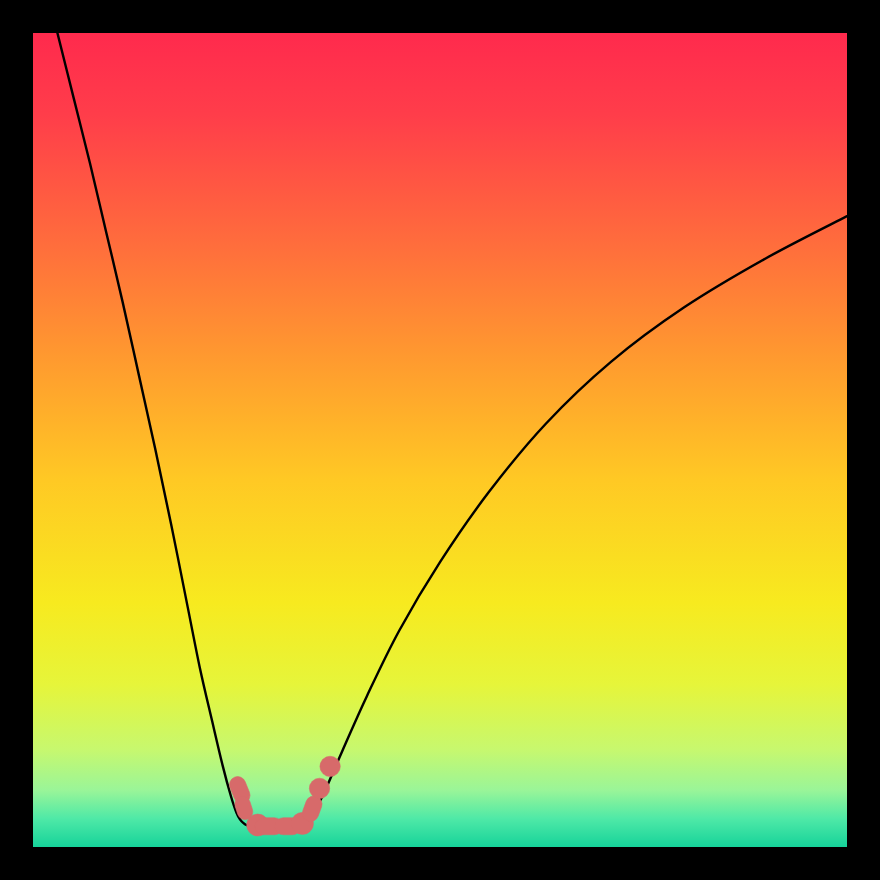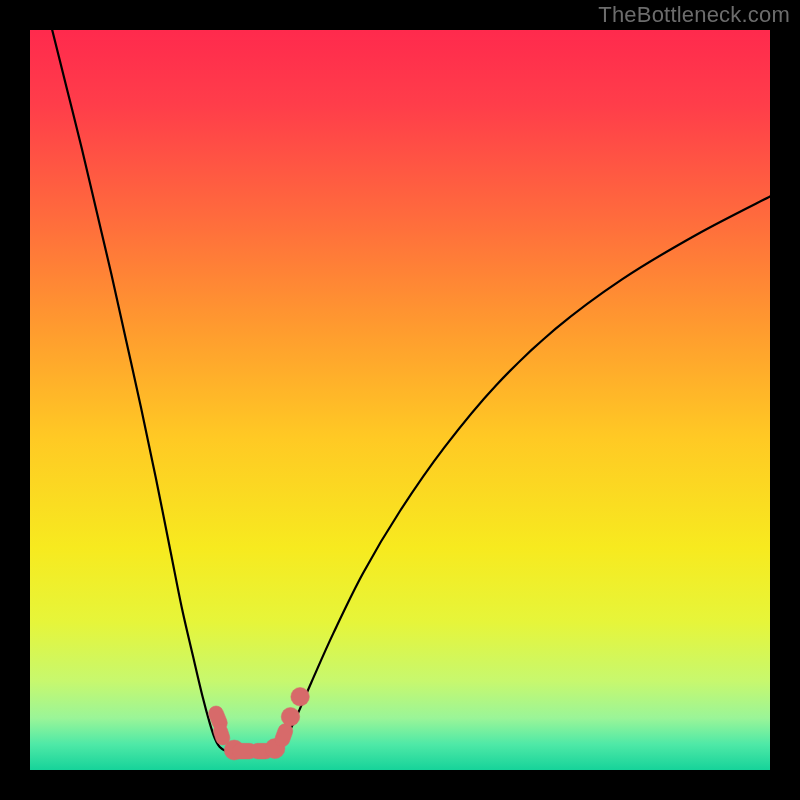--- a/index.html
+++ b/index.html
@@ -47,21 +47,20 @@
     stroke-width: 0.5;
   }
   .bg-rect {
     stroke: none;
   }
 </style>
 </head>
 <body>
 
 <div class="stage">
-  <div class="watermark">TheBottleneck.com</div>
 
   <svg class="plot" viewBox="0 0 800 800">
     <defs>
       <linearGradient id="bgGrad" x1="0" y1="0" x2="0" y2="1">
           <stop offset="0%" stop-color="#ff2a4d"></stop>
           <stop offset="10%" stop-color="#ff3d4a"></stop>
           <stop offset="25%" stop-color="#ff6a3d"></stop>
           <stop offset="40%" stop-color="#ff9a2f"></stop>
           <stop offset="55.00000000000001%" stop-color="#ffc924"></stop>
           <stop offset="70%" stop-color="#f7ea1f"></stop>

